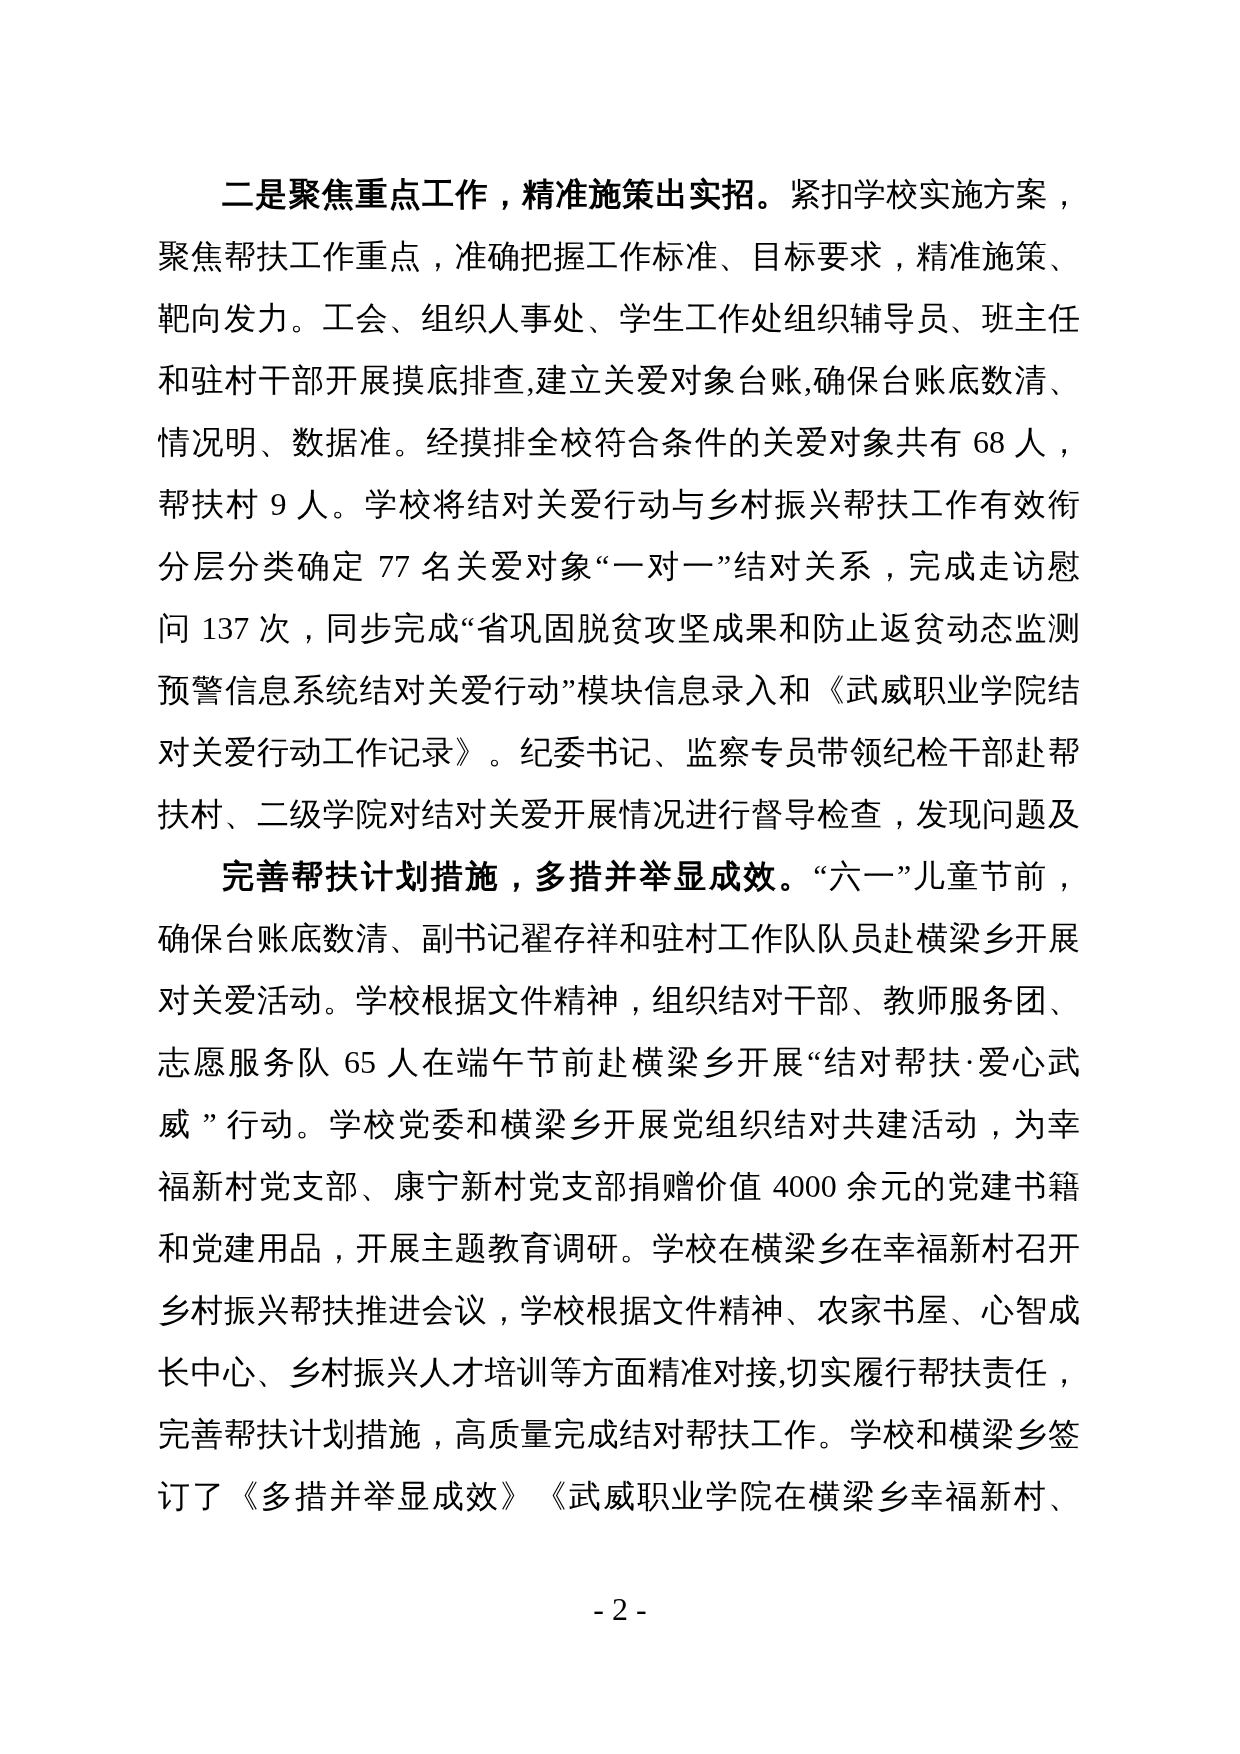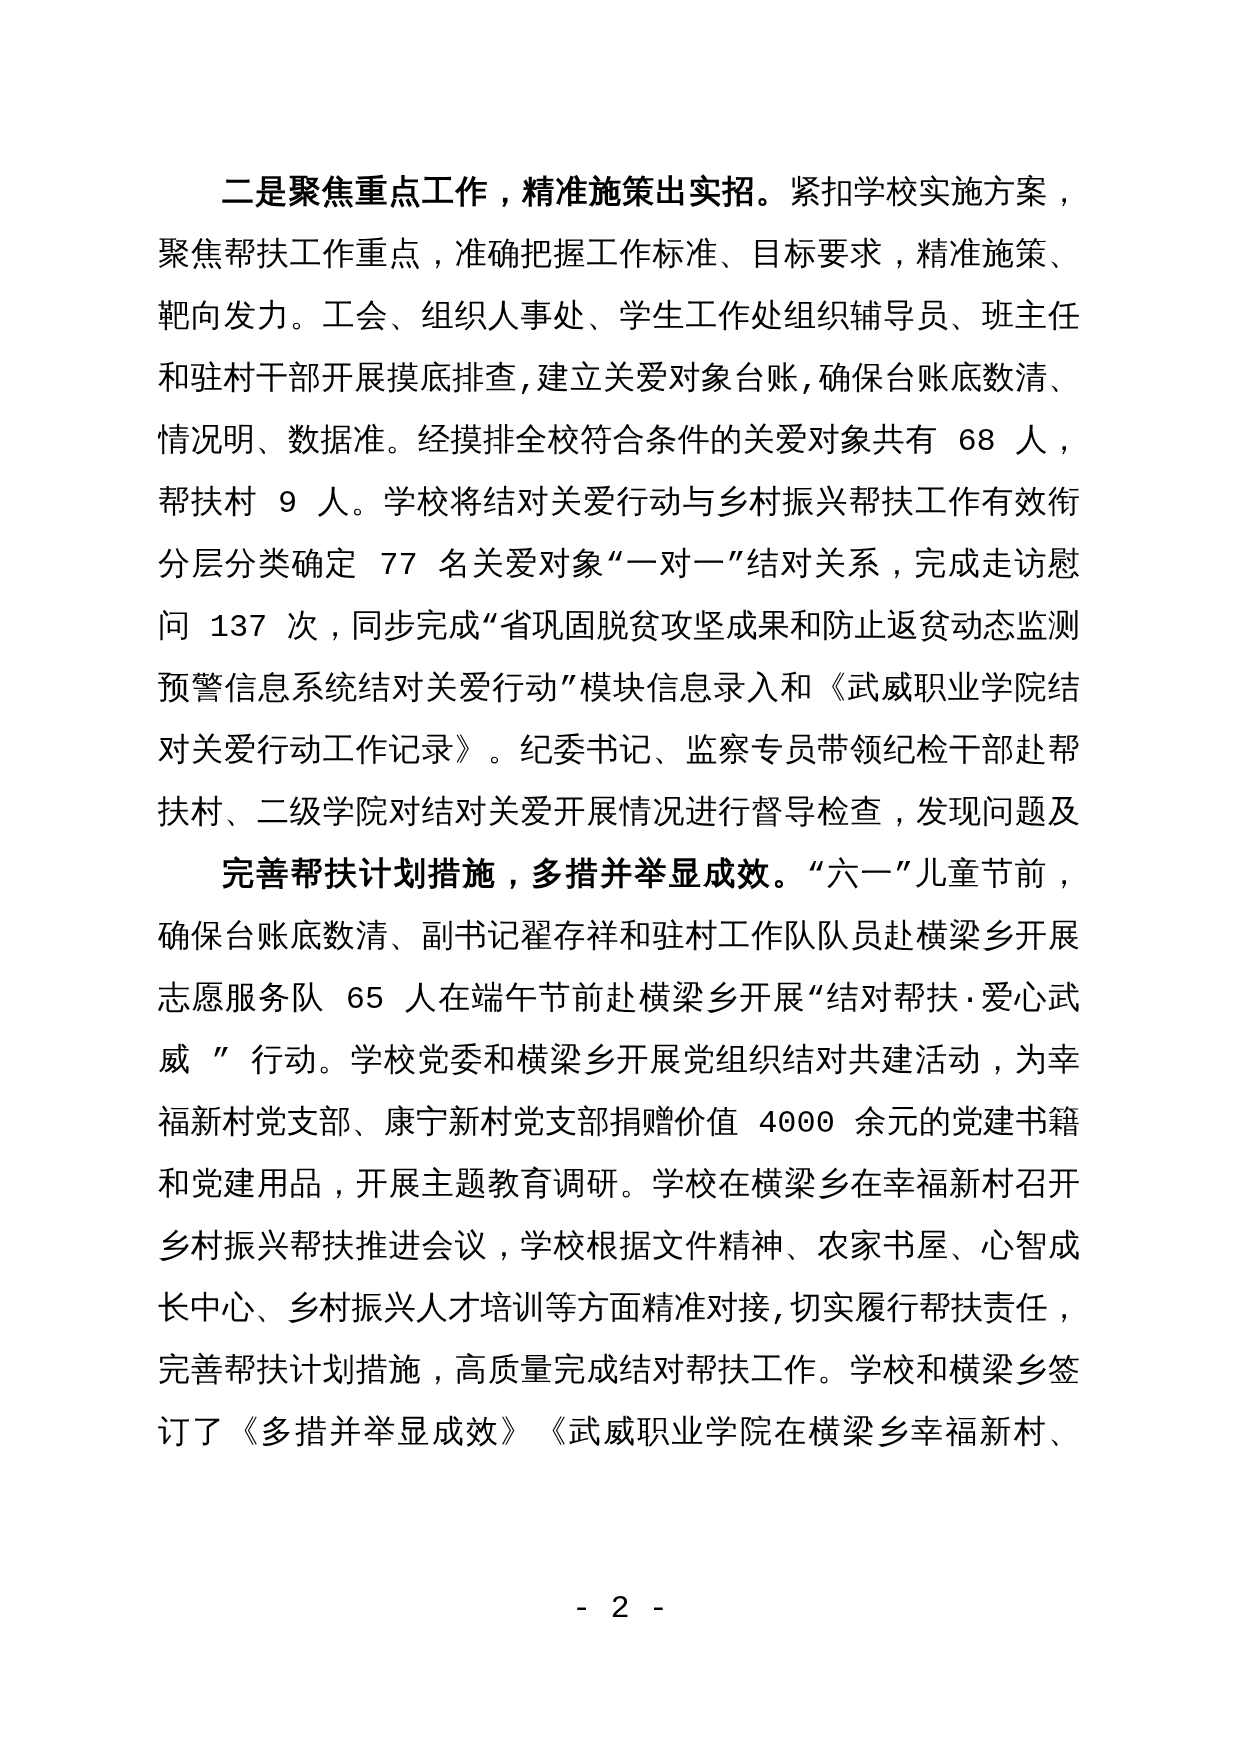--- a/index.html
+++ b/index.html
@@ -6,21 +6,21 @@
     margin: 0;
     padding: 0;
     background: #ffffff;
   }
   .page {
     position: relative;
     width: 1157px;
     height: 1754px;
     background: #ffffff;
     overflow: hidden;
-    font-family: Liberation Mono, monospace;
+    font-family: Liberation Serif, serif;
     color: #000000;
   }
   .doc-body {
     position: absolute;
     left: 158px;
     top: 163px;
     width: 922px;
     font-size: 32px;
     line-height: 62px;
     color: #000000;
@@ -65,20 +65,21 @@
       <div class="line"><span>和驻村干部开展摸底排查,建立关爱对象台账,确保台账底数清、</span></div>
       <div class="line"><span>情况明、数据准。经摸排全校符合条件的关爱对象共有 68 人，</span></div>
       <div class="line"><span>帮扶村 9 人。学校将结对关爱行动与乡村振兴帮扶工作有效衔接，</span></div>
       <div class="line"><span>分层分类确定 77 名关爱对象“一对一”结对关系，完成走访慰</span></div>
       <div class="line"><span>问 137 次，同步完成“省巩固脱贫攻坚成果和防止返贫动态监测</span></div>
       <div class="line"><span>预警信息系统结对关爱行动”模块信息录入和《武威职业学院结</span></div>
       <div class="line"><span>对关爱行动工作记录》。纪委书记、监察专员带领纪检干部赴帮</span></div>
       <div class="line"><span>扶村、二级学院对结对关爱开展情况进行督导检查，发现问题及</span></div>
       <div class="line indent"><b>完善帮扶计划措施，多措并举显成效。</b><span>“六一”儿童节前，</span></div>
       <div class="line"><span>确保台账底数清、副书记翟存祥和驻村工作队队员赴横梁乡开展结</span></div>
+      <div class="line"><span>对关爱活动。学校根据文件精神，组织结对干部、教师服务团、</span></div>
       <div class="line"><span>志愿服务队 65 人在端午节前赴横梁乡开展“结对帮扶·爱心武</span></div>
       <div class="line"><span>威 ” 行动。学校党委和横梁乡开展党组织结对共建活动，为幸</span></div>
       <div class="line"><span>福新村党支部、康宁新村党支部捐赠价值 4000 余元的党建书籍</span></div>
       <div class="line"><span>和党建用品，开展主题教育调研。学校在横梁乡在幸福新村召开</span></div>
       <div class="line"><span>乡村振兴帮扶推进会议，学校根据文件精神、农家书屋、心智成</span></div>
       <div class="line"><span>长中心、乡村振兴人才培训等方面精准对接,切实履行帮扶责任，</span></div>
       <div class="line"><span>完善帮扶计划措施，高质量完成结对帮扶工作。学校和横梁乡签</span></div>
       <div class="line"><span>订了《多措并举显成效》《武威职业学院在横梁乡幸福新村、</span></div>
     </main>
   <footer class="page-footer">

